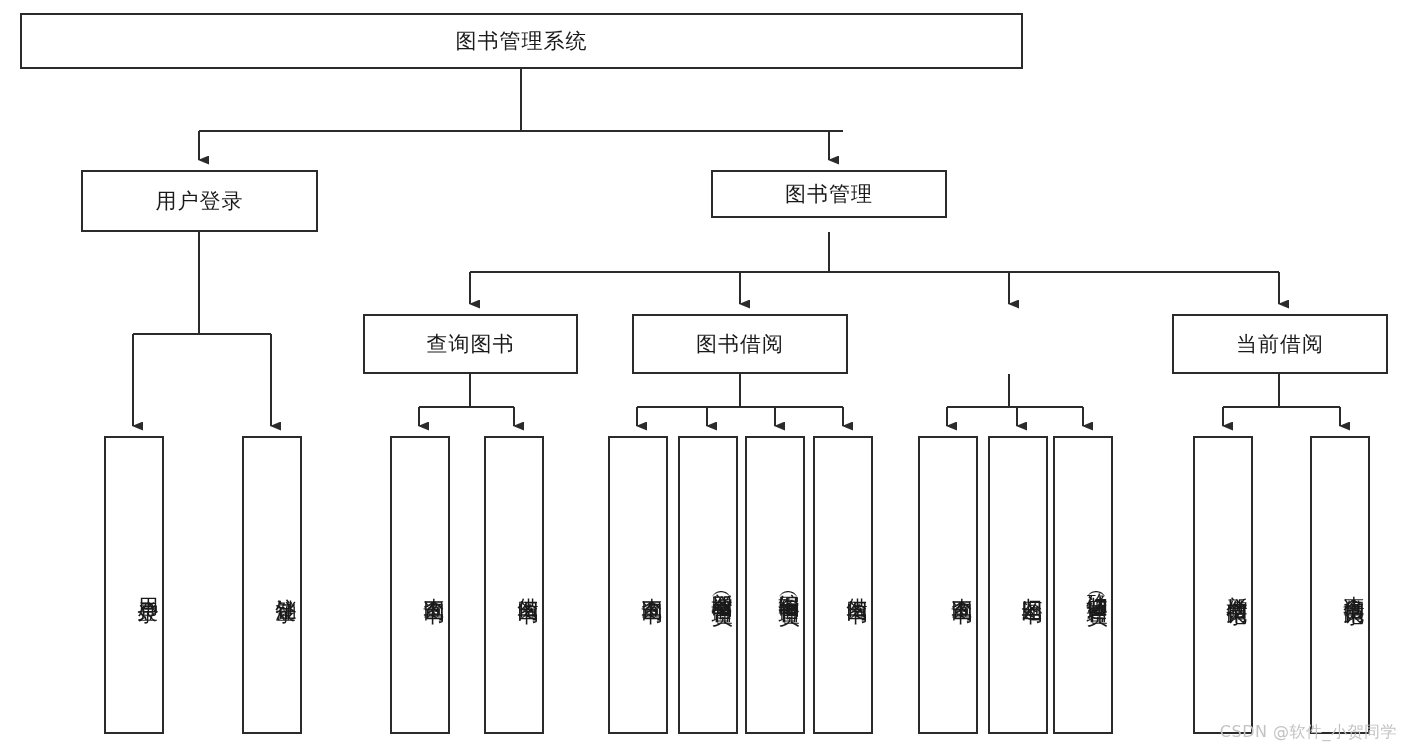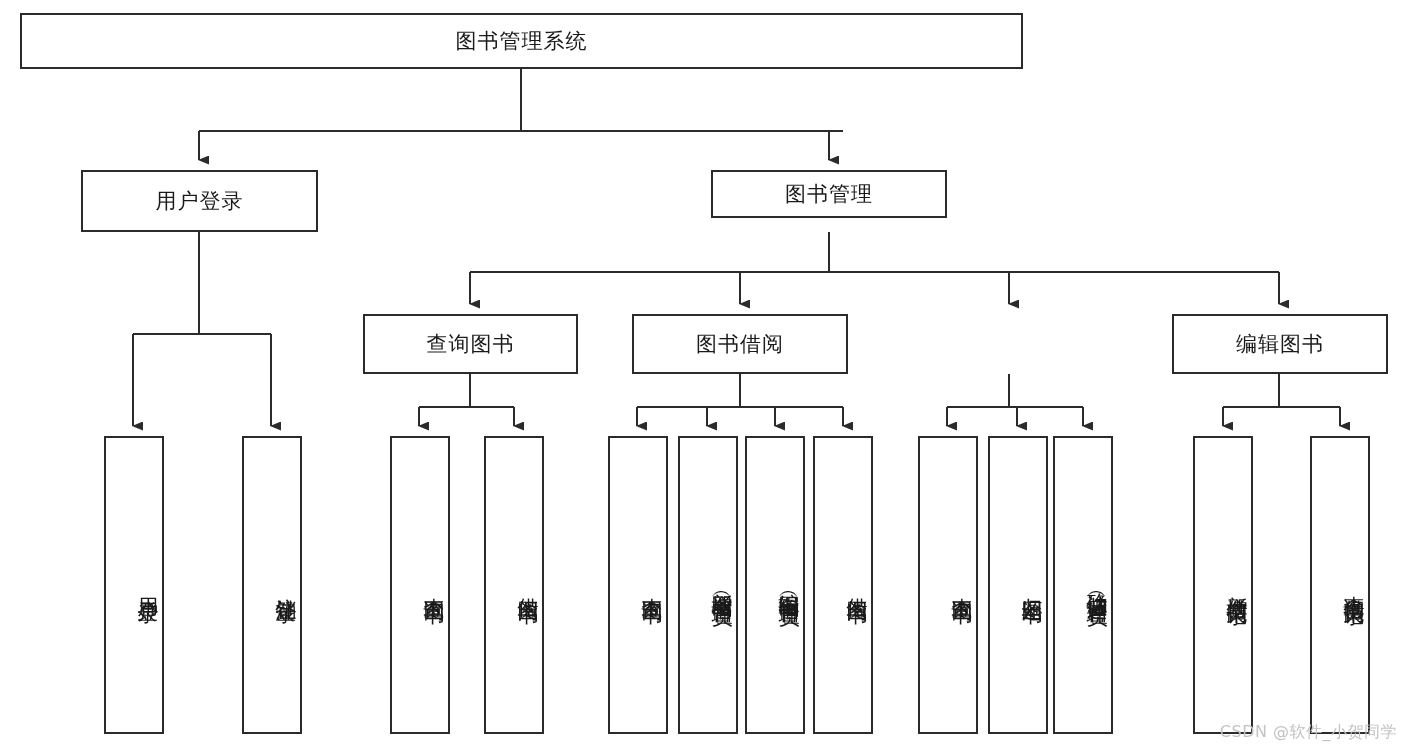--- a/index.html
+++ b/index.html
@@ -138,21 +138,21 @@
     <span class="node-label">图书管理</span>
   </div>
 
   <div class="node horizontal" style="left:363px; top:314px; width:215px; height:60px;">
     <span class="node-label">查询图书</span>
   </div>
   <div class="node horizontal" style="left:632px; top:314px; width:216px; height:60px;">
     <span class="node-label">图书借阅</span>
   </div>
   <div class="node horizontal" style="left:1172px; top:314px; width:216px; height:60px;">
-    <span class="node-label">编辑图书</span>
+    <span class="node-label">当前借阅</span>
   </div>
 
   <div class="node vertical" style="left:104px; top:436px; width:60px; height:298px;">
     <span class="node-label">用户登录</span>
   </div>
   <div class="node vertical" style="left:242px; top:436px; width:60px; height:298px;">
     <span class="node-label">注销登录</span>
   </div>
   <div class="node vertical" style="left:390px; top:436px; width:60px; height:298px;">
     <span class="node-label">查询图书</span>

